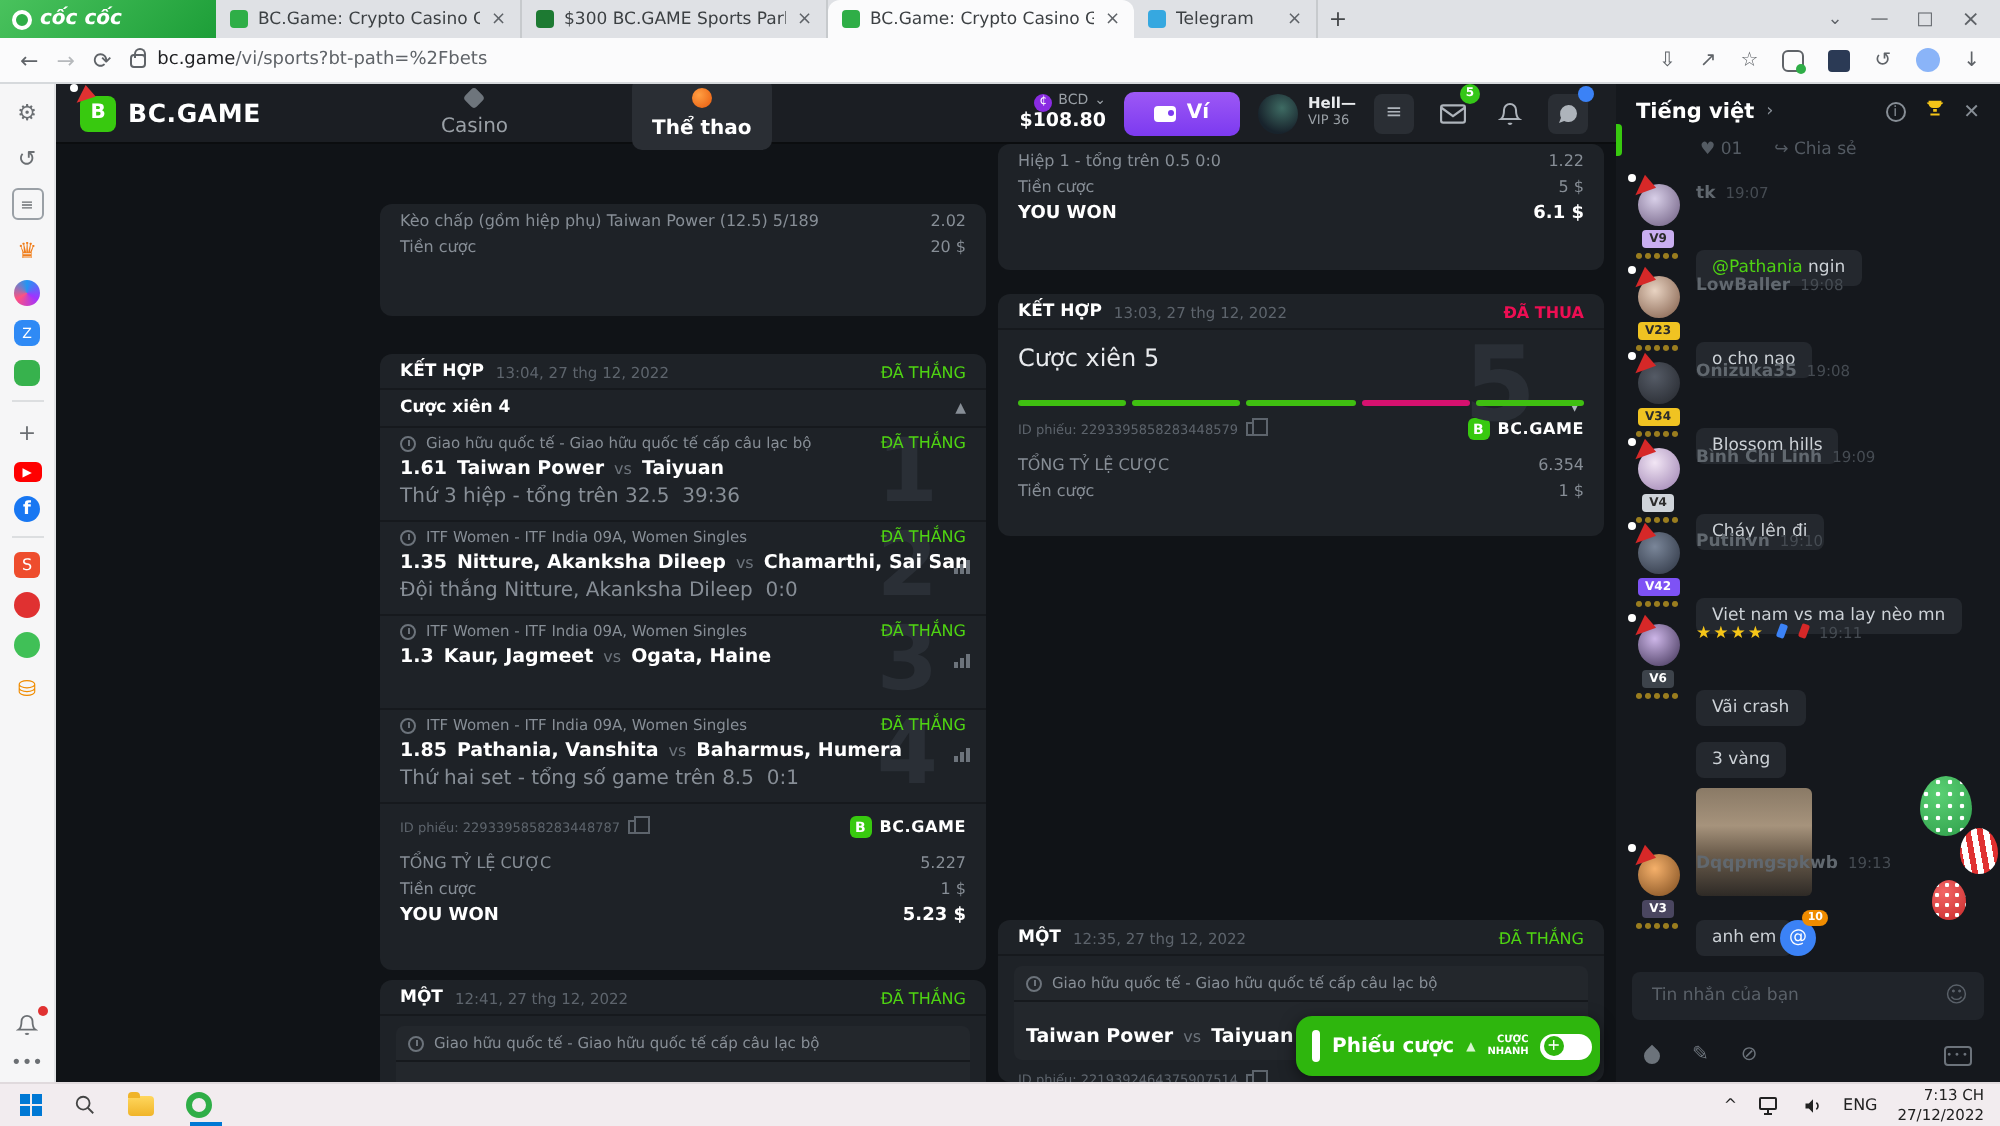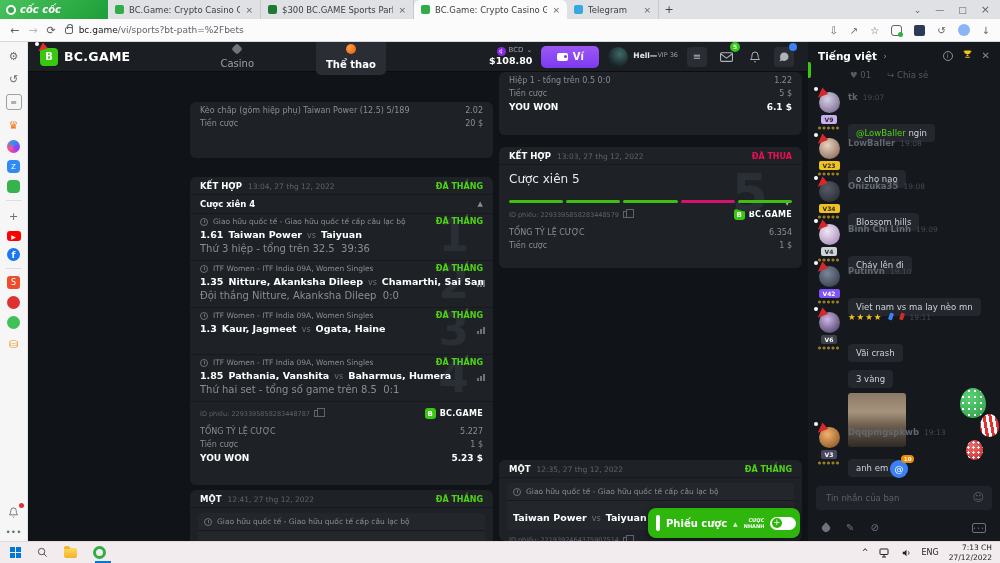--- a/index.html
+++ b/index.html
@@ -65,40 +65,40 @@
   .ball { width:10px; height:10px; background:radial-gradient(circle at 35% 35%,#ff9f43,#e8590c); border-radius:50%; }
   #hdr-right { margin-left:auto; display:flex; align-items:center; gap:9px; padding-right:14px; }
   .cur-block { display:flex; flex-direction:column; align-items:flex-end; line-height:1.1; }
   .cur-top { display:flex; align-items:center; gap:3px; font-size:7px; color:#9aa0a6; }
   .coin { width:9px; height:9px; background:#8a2be2; border-radius:50%; color:#fff; font-size:6px; display:flex; align-items:center; justify-content:center; }
   .balance { color:#fff; font-weight:bold; font-size:9.5px; }
   .wallet-btn { background:linear-gradient(180deg,#9d58f5,#7c3af0); border-radius:5px; height:22px; min-width:58px; display:flex; align-items:center; justify-content:center; gap:5px; color:#fff; font-size:10px; font-weight:bold; }
   .wallet-ic { width:11px; height:8px; background:#fff; border-radius:2px; position:relative; }
   .wallet-ic:after { content:""; position:absolute; right:1px; top:2.5px; width:3px; height:3px; background:#7c3af0; border-radius:50%; }
   .avatar-hd { width:20px; height:20px; border-radius:50%; background:radial-gradient(circle at 60% 35%,#3e6b63,#18232c 70%); flex:none; }
-  .user-block { display:flex; flex-direction:row; line-height:1.15; }
+  .user-block { display:flex; flex-direction:column; line-height:1.15; }
   .user-name { color:#e8eaed; font-size:7.5px; font-weight:bold; }
   .user-vip { color:#9aa0a6; font-size:6.5px; }
   .hdr-sq { width:20px; height:20px; background:#2a2e34; border-radius:4px; display:flex; align-items:center; justify-content:center; color:#aeb4bb; font-size:10px; position:relative; }
   .badge-grn { position:absolute; top:-5px; right:-4px; background:#35c718; color:#fff; font-size:6px; font-weight:bold; width:10px; height:10px; border-radius:50%; display:flex; align-items:center; justify-content:center; }
   .badge-blu { position:absolute; top:-4px; right:-3px; background:#3b82f6; width:8px; height:8px; border-radius:50%; }
   .hdr-plain { color:#aeb4bb; }
 
   
   #content { position:absolute; top:30px; left:162px; width:612px; height:469px; }
   .col { position:absolute; top:0; width:303px; height:469px; }
   #col-l { left:0;margin-top:30px; } #col-r { left:309px; }
   .card { position:absolute; left:0; width:303px; background:#1e2227; border-radius:6px; overflow:hidden; }
   .crow { display:flex; justify-content:space-between; align-items:center; padding:2px 10px; font-size:8px; color:#878e96; }
   .crow .cv { color:#878e96; }
   .crow.bold, .crow.bold .cv { color:#fff; font-weight:bold; font-size:9px; }
   .card-head { display:flex; align-items:center; padding:4px 10px 3px; border-bottom:1px solid #16191d; }
   .bt-type { color:#fff; font-weight:bold; font-size:8.5px; margin-right:6px; }
   .bt-date { color:#5d646c; font-size:7.5px; flex:1; }
-  .st-win { color:#4fd412; font-weight:bold; font-size:8px; }
+  .st-win { color:#4fd412; font-weight:normal; font-size:8px; }
   .st-lose { color:#ed0e53; font-weight:bold; font-size:8px; }
   .combo-title { display:flex; justify-content:space-between; align-items:center; padding:4px 10px; border-bottom:1px solid #16191d; color:#fff; font-weight:bold; font-size:8.5px; }
   .caret { color:#878e96; font-size:7px; }
   .leg { position:relative; padding:3px 10px 4px; border-bottom:1px solid #16191d; height:47px; }
   .leg-l1 { display:flex; align-items:center; gap:5px; font-size:7.5px; color:#878e96; position:relative; z-index:1; }
   .leg-l1 .spacer { flex:1; }
   .sport-ic { width:8px; height:8px; border:1px solid #6c737b; border-radius:50%; position:relative; flex:none; }
   .sport-ic:after { content:""; position:absolute; left:3px; top:1px; width:1px; height:3px; background:#6c737b; }
   .leg-l2 { display:flex; align-items:baseline; gap:5px; margin-top:3px; position:relative; z-index:1; white-space:nowrap; overflow:hidden; padding-right:14px; }
   .odds { color:#fff; font-weight:bold; font-size:9.5px; }
@@ -592,21 +592,21 @@
     <span class="av-col">
         <span class="av" style="background:radial-gradient(circle at 40% 35%,#d8cfe8,#6b5a7e)"></span>
       <span class="vip-badge b-light" style="background: rgb(201, 174, 240);">V9</span>
       <span class="vip-dots">●●●●●</span>
       </span>
     <span class="m-body">
       <span class="m-head">
           <span class="m-name">tk</span>
           <span class="m-time">19:07</span>
         </span><br>
-      <span class="bubble"><span class="mention">@LowBaller</span><span> ngin</span></span>
+      <span class="bubble"><span class="mention">@Pathania</span><span> ngin</span></span>
     </span>
   </div>
 
   <div class="msg" style="top:96px">
     <span class="av-col">
         <span class="av" style="background:radial-gradient(circle at 40% 35%,#e8d3c2,#7e5a46)"></span>
       <span class="vip-badge b-light" style="background: rgb(240, 195, 34);">V23</span>
       <span class="vip-dots">●●●●●</span>
       </span>
     <span class="m-body">

